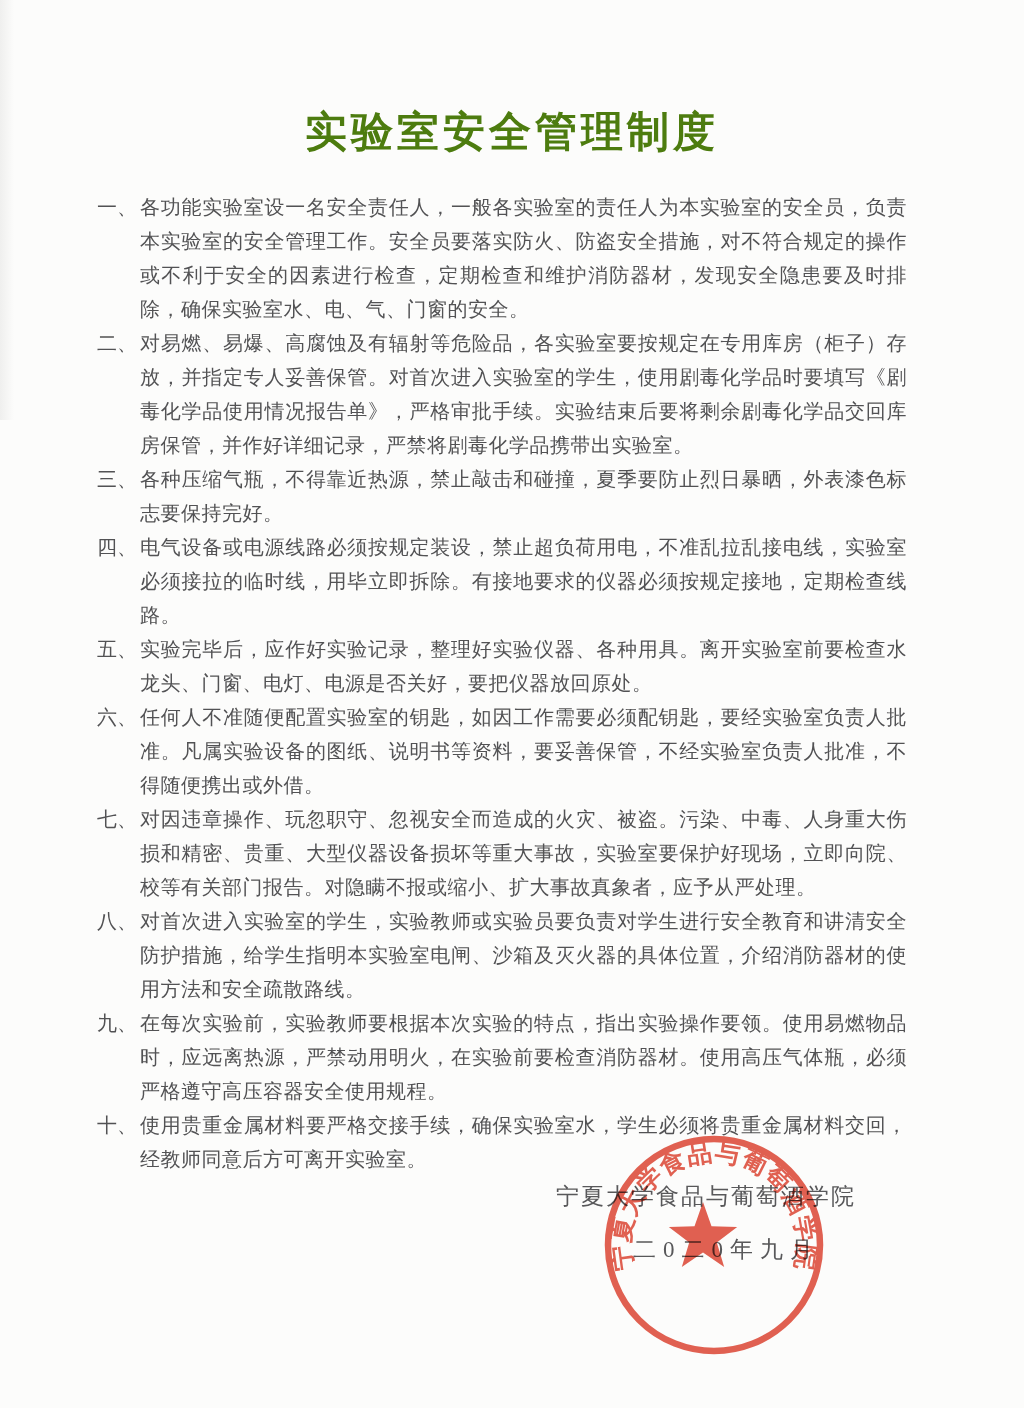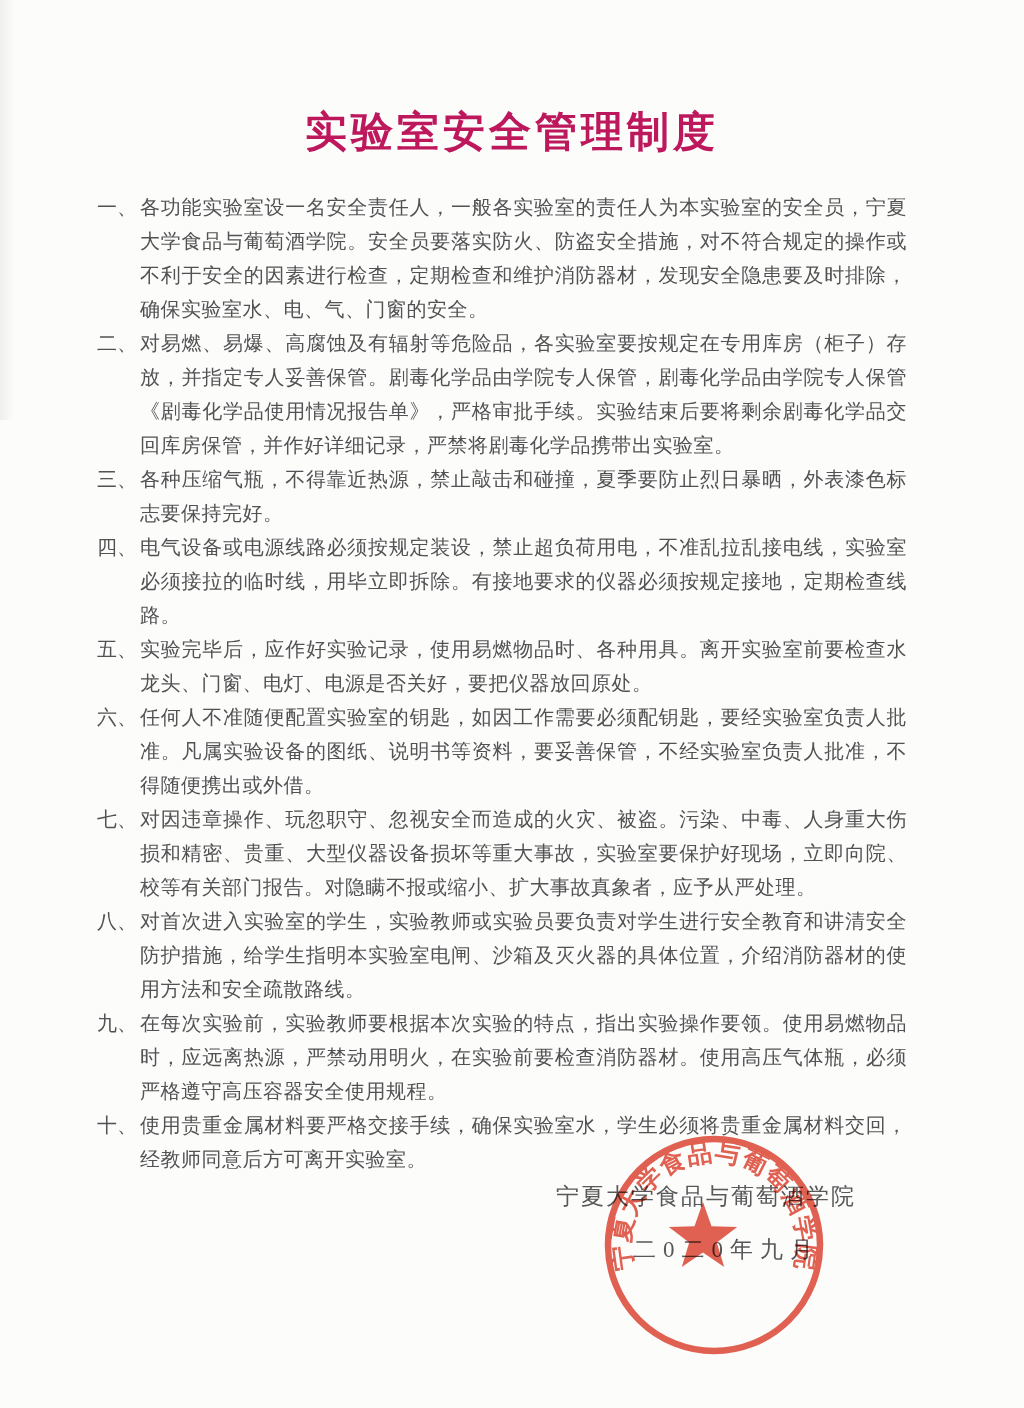--- a/index.html
+++ b/index.html
@@ -26,21 +26,21 @@
   .title {
     position: absolute;
     top: 104px;
     left: 0;
     width: 100%;
     margin: 0;
     text-align: center;
     font-size: 42px;
     font-weight: 700;
     letter-spacing: 4px;
-    color: #be185d;
+    color: #4d7c0f;
   }
   .items {
     position: absolute;
     top: 190px;
     left: 97px;
     width: 810px;
   }
   .item {
     position: relative;
     padding-left: 43px;
@@ -94,25 +94,25 @@
 </head>
 <body>
 
 <div class="page">
 
   <div class="scan-edge"></div>
 
   <h1 class="title">实验室安全管理制度</h1>
 
   <div class="items" id="items">
-      <div class="item"><span class="num">一、</span><span>各功能实验室设一名安全责任人，一般各实验室的责任人为本实验室的安全员，宁夏大学食品与葡萄酒学院。安全员要落实防火、防盗安全措施，对不符合规定的操作或不利于安全的因素进行检查，定期检查和维护消防器材，发现安全隐患要及时排除，确保实验室水、电、气、门窗的安全。</span></div>
-      <div class="item"><span class="num">二、</span><span>对易燃、易爆、高腐蚀及有辐射等危险品，各实验室要按规定在专用库房（柜子）存放，并指定专人妥善保管。剧毒化学品由学院专人保管，剧毒化学品由学院专人保管《剧毒化学品使用情况报告单》，严格审批手续。实验结束后要将剩余剧毒化学品交回库房保管，并作好详细记录，严禁将剧毒化学品携带出实验室。</span></div>
+      <div class="item"><span class="num">一、</span><span>各功能实验室设一名安全责任人，一般各实验室的责任人为本实验室的安全员，负责本实验室的安全管理工作。安全员要落实防火、防盗安全措施，对不符合规定的操作或不利于安全的因素进行检查，定期检查和维护消防器材，发现安全隐患要及时排除，确保实验室水、电、气、门窗的安全。</span></div>
+      <div class="item"><span class="num">二、</span><span>对易燃、易爆、高腐蚀及有辐射等危险品，各实验室要按规定在专用库房（柜子）存放，并指定专人妥善保管。对首次进入实验室的学生，使用剧毒化学品时要填写《剧毒化学品使用情况报告单》，严格审批手续。实验结束后要将剩余剧毒化学品交回库房保管，并作好详细记录，严禁将剧毒化学品携带出实验室。</span></div>
       <div class="item"><span class="num">三、</span><span>各种压缩气瓶，不得靠近热源，禁止敲击和碰撞，夏季要防止烈日暴晒，外表漆色标志要保持完好。</span></div>
       <div class="item"><span class="num">四、</span><span>电气设备或电源线路必须按规定装设，禁止超负荷用电，不准乱拉乱接电线，实验室必须接拉的临时线，用毕立即拆除。有接地要求的仪器必须按规定接地，定期检查线路。</span></div>
-      <div class="item"><span class="num">五、</span><span>实验完毕后，应作好实验记录，使用易燃物品时、各种用具。离开实验室前要检查水龙头、门窗、电灯、电源是否关好，要把仪器放回原处。</span></div>
+      <div class="item"><span class="num">五、</span><span>实验完毕后，应作好实验记录，整理好实验仪器、各种用具。离开实验室前要检查水龙头、门窗、电灯、电源是否关好，要把仪器放回原处。</span></div>
       <div class="item"><span class="num">六、</span><span>任何人不准随便配置实验室的钥匙，如因工作需要必须配钥匙，要经实验室负责人批准。凡属实验设备的图纸、说明书等资料，要妥善保管，不经实验室负责人批准，不得随便携出或外借。</span></div>
       <div class="item"><span class="num">七、</span><span>对因违章操作、玩忽职守、忽视安全而造成的火灾、被盗。污染、中毒、人身重大伤损和精密、贵重、大型仪器设备损坏等重大事故，实验室要保护好现场，立即向院、校等有关部门报告。对隐瞒不报或缩小、扩大事故真象者，应予从严处理。</span></div>
       <div class="item"><span class="num">八、</span><span>对首次进入实验室的学生，实验教师或实验员要负责对学生进行安全教育和讲清安全防护措施，给学生指明本实验室电闸、沙箱及灭火器的具体位置，介绍消防器材的使用方法和安全疏散路线。</span></div>
       <div class="item"><span class="num">九、</span><span>在每次实验前，实验教师要根据本次实验的特点，指出实验操作要领。使用易燃物品时，应远离热源，严禁动用明火，在实验前要检查消防器材。使用高压气体瓶，必须严格遵守高压容器安全使用规程。</span></div>
       <div class="item"><span class="num">十、</span><span>使用贵重金属材料要严格交接手续，确保实验室水，学生必须将贵重金属材料交回，经教师同意后方可离开实验室。</span></div>
     </div>
 
   <div class="sig-org">宁夏大学食品与葡萄酒学院</div>
 
   <div class="sig-date">二0二0年九月</div>

